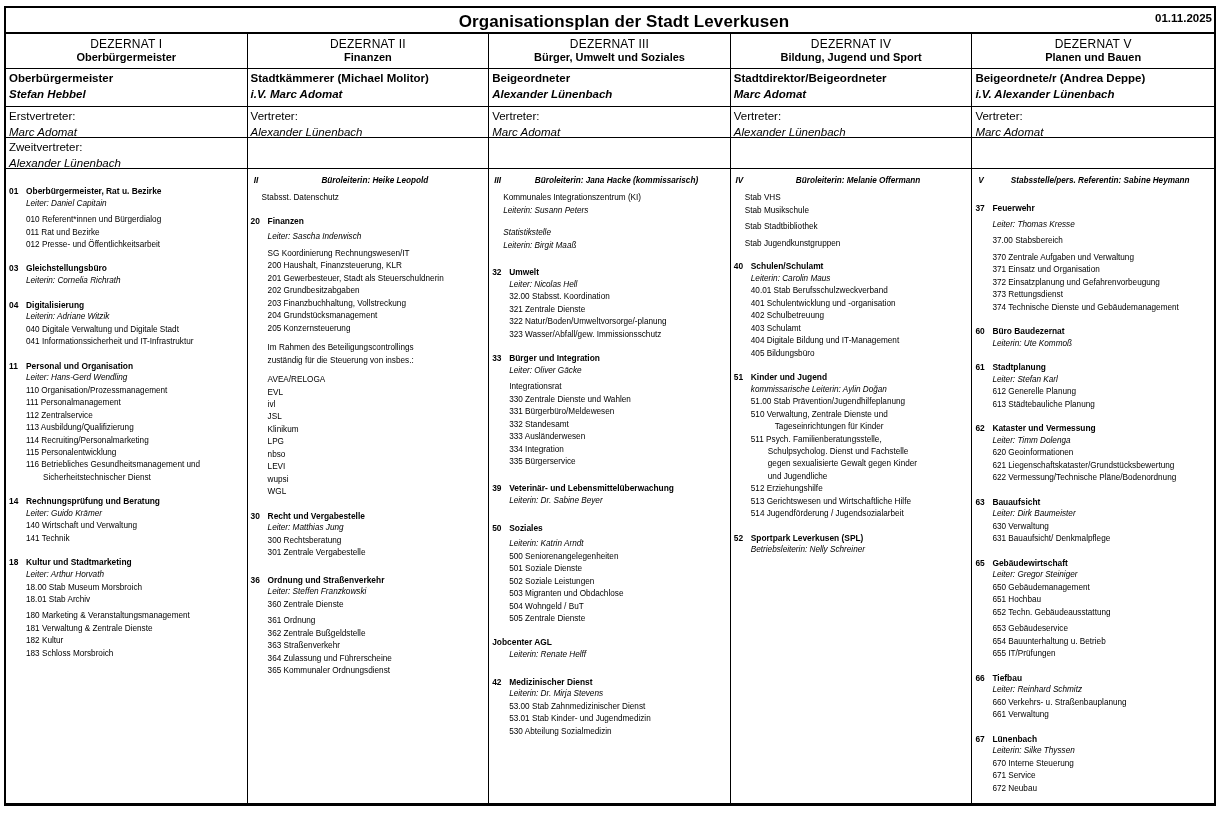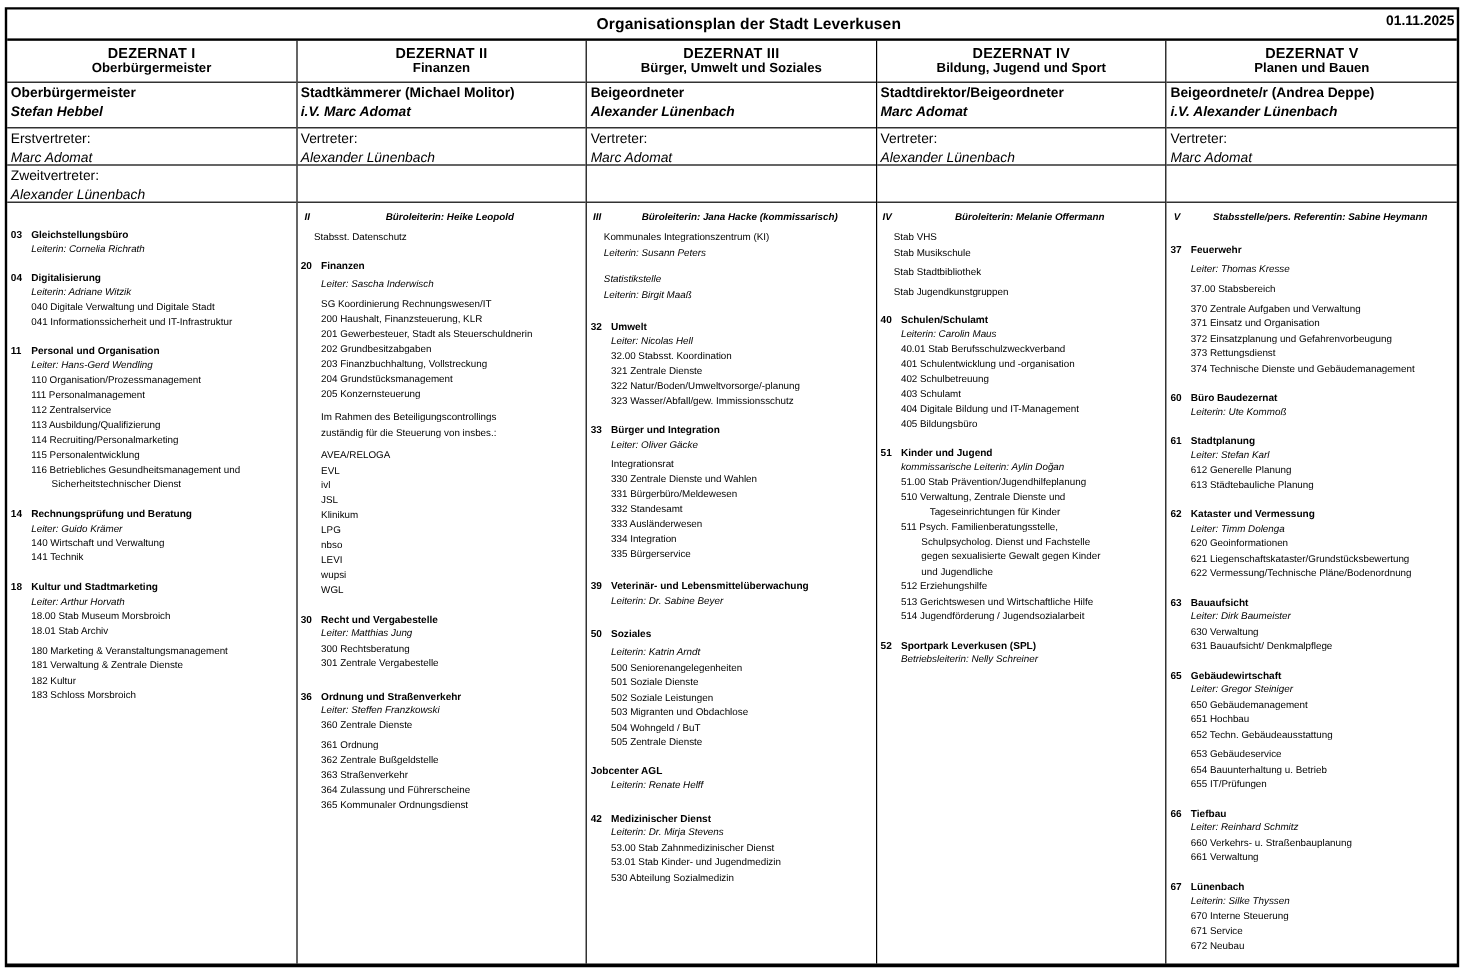--- a/index.html
+++ b/index.html
@@ -37,21 +37,21 @@
   .title-bar {
     position: relative;
     height: 26px;
     border-bottom: 2px solid #000;
     flex: 0 0 auto;
   }
   .title-bar .doc-title {
     position: absolute;
     left: 0; right: 0; top: 4px;
     text-align: center;
-    font-size: 13px;
+    font-size: 17px;
     font-weight: bold;
     letter-spacing: 0.1px;
     padding-left: 28px;
   }
   .title-bar .doc-date {
     position: absolute;
     right: 2px;
     top: 4px;
     font-size: 11.5px;
     font-weight: bold;
@@ -77,21 +77,21 @@
   
   .col-head {
     border-bottom: 1px solid #000;
     text-align: center;
     padding: 3px 2px 4px 2px;
     flex: 0 0 auto;
     height: 35px;
   }
   .col-head .dez {
     font-size: 12px;
-    font-weight: bold;
+    font-weight: normal;
     line-height: 1.2;
     letter-spacing: 0.2px;
   }
   .col-head .dept {
     font-size: 11px;
     font-weight: bold;
     line-height: 1.25;
   }
 
   .row-block {
@@ -203,20 +203,30 @@
           <div class="line-n">Erstvertreter:</div>
           <div class="line-ni">Marc Adomat</div>
         </div>
         <div class="row-block row-rep2">
           <div class="line-n">Zweitvertreter:</div>
           <div class="line-ni">Alexander Lünenbach</div>
         </div>
         <div class="col-body">
           <div class="spacer10"></div>
 
+          <div class="grp">
+            <div class="grp-head">
+              <span class="num">01</span>
+              <span class="txt">Oberbürgermeister, Rat u. Bezirke</span>
+            </div>
+            <div class="sub it">Leiter: Daniel Capitain</div>
+            <div class="sub gap">010 Referent*innen und Bürgerdialog</div>
+            <div class="sub">011 Rat und Bezirke</div>
+            <div class="sub">012 Presse- und Öffentlichkeitsarbeit</div>
+          </div>
           <div class="spacer4"></div>
 
           <div class="grp">
             <div class="grp-head">
               <span class="num">03</span>
               <span class="txt">Gleichstellungsbüro</span>
             </div>
             <div class="sub it">Leiterin: Cornelia Richrath</div>
           </div>
           <div class="spacer4"></div>

